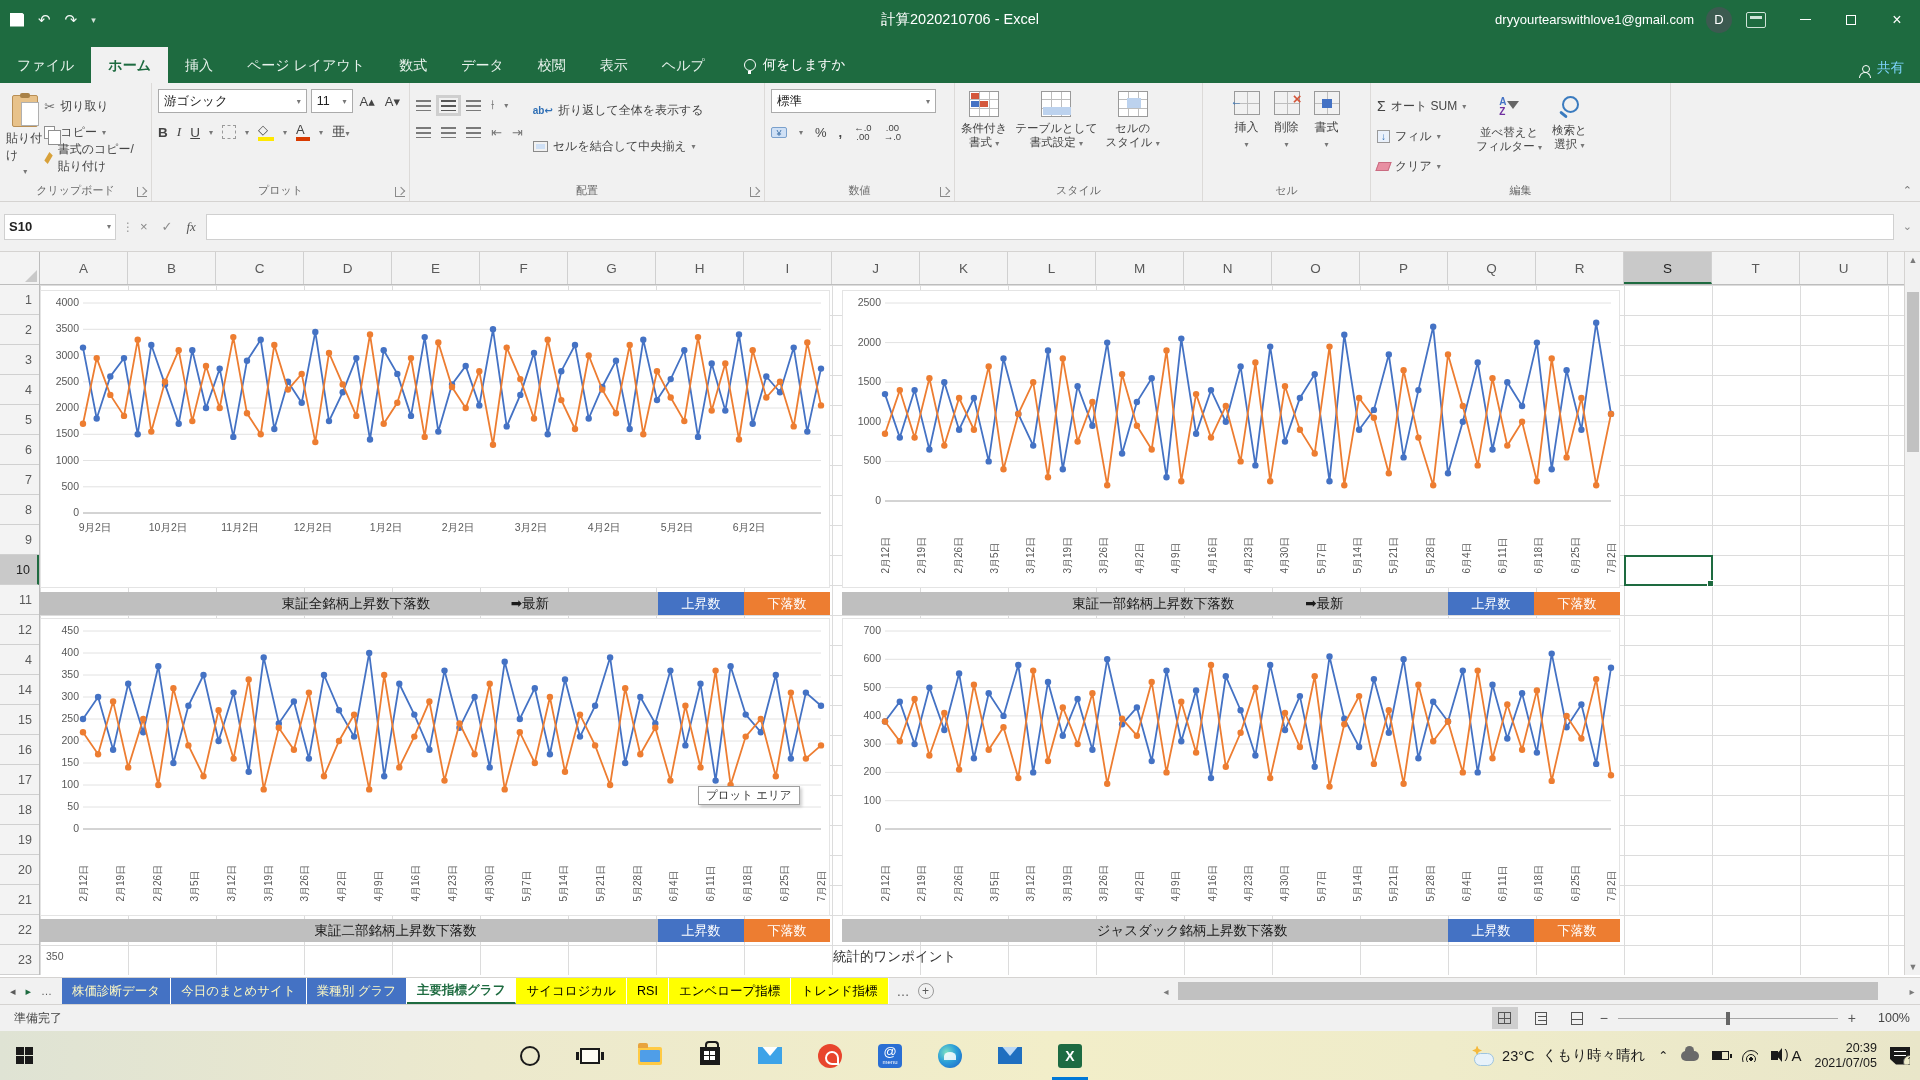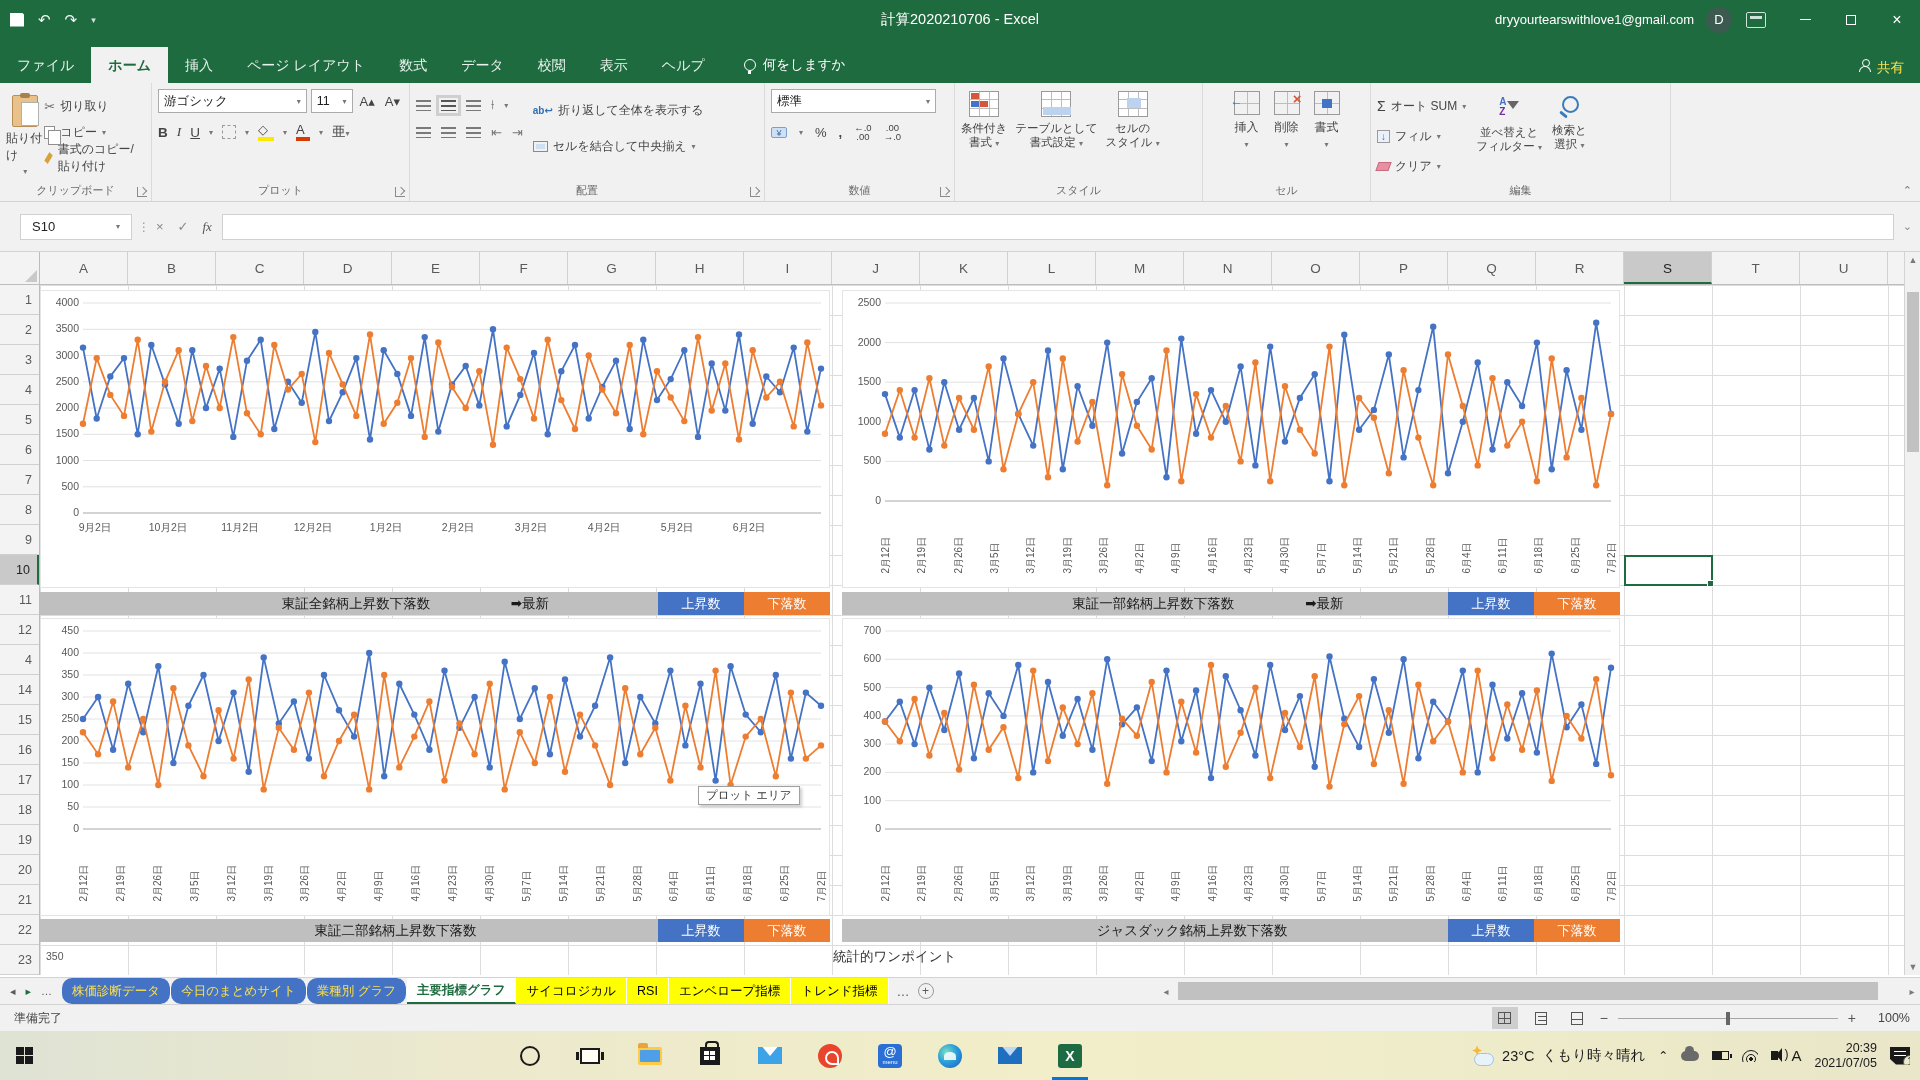--- a/index.html
+++ b/index.html
@@ -24,21 +24,21 @@
   .ic-close { font-size:16px; line-height:1; }
   .savedisk { width:14px; height:14px; background:#fff; clip-path:polygon(0 0,85% 0,100% 15%,100% 100%,0 100%); position:relative; display:block; }
 
   
   .menubar { position:absolute; left:0; top:39px; width:1920px; height:44px; background:#1e6b40; display:flex; align-items:flex-end; }
   .mtab { padding:0 17px; height:36px; line-height:36px; color:#e8f2ec; font-size:14px; }
   .mtab.active { background:#f1f1f1; color:#1e6b40; font-weight:bold; }
   .msearch { display:flex; align-items:center; gap:7px; margin-left:22px; height:36px; color:#fff; font-size:13.5px; }
   .bulb { width:12px; height:12px; border:1.5px solid #fff; border-radius:50%; position:relative; }
   .bulb::after { content:""; position:absolute; left:3px; top:11px; width:3px; height:3px; background:#fff; }
-  .mshare { position:absolute; right:16px; bottom:6px; display:flex; align-items:flex-start; gap:6px; color:#fde047; font-size:13.5px; }
+  .mshare { position:absolute; right:16px; bottom:6px; display:flex; align-items:flex-end; gap:6px; color:#7dd3fc; font-size:13.5px; }
   .person { width:12px; height:12px; position:relative; }
   .person::before { content:""; position:absolute; left:3px; top:0; width:6px; height:6px; border-radius:50%; border:1.5px solid #fff; }
   .person::after { content:""; position:absolute; left:0; top:7px; width:10px; height:5px; border:1.5px solid #fff; border-bottom:none; border-radius:6px 6px 0 0; }
 
   
   .ribbon { position:absolute; left:0; top:83px; width:1920px; height:119px; background:#f1f1f1; border-bottom:1px solid #d5d3d1; display:flex; }
   .rgroup { position:relative; border-right:1px solid #dcdad8; height:100%; padding:6px 6px 22px 6px; }
   .rlabel { position:absolute; left:0; right:0; bottom:3px; text-align:center; font-size:11px; color:#6a6a6a; }
   .launcher { position:absolute; right:4px; bottom:4px; width:10px; height:10px; border-left:1px solid #8a8a8a; border-bottom:1px solid #8a8a8a; }
   .launcher::after{ content:""; position:absolute; right:1px; top:1px; width:5px; height:5px; border-right:1px solid #8a8a8a; border-top:1px solid #8a8a8a; transform:rotate(45deg); }
@@ -113,21 +113,21 @@
   .sortic .a { color:#4472c4; position:absolute; left:0; top:0; }
   .sortic .z { color:#7030a0; position:absolute; left:0; bottom:2px; }
   .funnel { position:absolute; right:0; top:6px; width:0; height:0; border-left:6px solid transparent; border-right:6px solid transparent; border-top:8px solid #666; }
   .mag { position:relative; width:22px; height:24px; }
   .mag::before { content:""; position:absolute; left:4px; top:1px; width:13px; height:13px; border:2.5px solid #3a7bbf; border-radius:50%; }
   .mag::after { content:""; position:absolute; left:1px; bottom:3px; width:9px; height:3px; background:#3a7bbf; transform:rotate(40deg); border-radius:2px; }
   .ribbon-collapse { position:absolute; right:8px; bottom:4px; color:#777; font-size:11px; }
 
   
   .formulabar { position:absolute; left:0; top:202px; width:1920px; height:50px; background:#f1f1f1; border-bottom:1px solid #d5d3d1; display:flex; align-items:center; }
-  .namebox { width:112px; height:26px; background:#fff; border:1px solid #d0d0d0; margin-left:20px; display:flex; align-items:center; justify-content:space-between; padding:0 11px; font-size:13px; color:#222; }
+  .namebox { width:112px; height:26px; background:#fff; border:1px solid #d0d0d0; margin-left:4px; display:flex; align-items:center; justify-content:space-between; padding:0 4px; font-size:13px; color:#222;font-weight:bold; }
   .fx-dots { color:#9a9a9a; margin:0 6px; font-size:12px; }
   .fxbtns { display:flex; gap:14px; align-items:center; color:#8a8a8a; font-size:13px; margin-right:10px; }
   .fx { font-style:italic; font-family:"Liberation Serif",serif; color:#555; }
   .formula-input { flex:1; height:26px; background:#fff; border:1px solid #d0d0d0; margin-right:26px; }
   .fb-expand { position:absolute; right:8px; color:#8a8a8a; font-size:11px; }
 
   
   .corner { position:absolute; left:0; top:252px; width:40px; height:33px; background:#f3f3f3; border-right:1px solid #bdbdbd; border-bottom:1px solid #bdbdbd; }
   .corner::after { content:""; position:absolute; right:2px; bottom:2px; border-left:12px solid transparent; border-bottom:12px solid #c9c9c9; }
   .colheaders { position:absolute; left:40px; top:252px; width:1864px; height:33px; background:#f3f3f3; border-bottom:1px solid #bdbdbd; overflow:hidden; }
@@ -158,21 +158,21 @@
   .sel-cell { position:absolute; border:2px solid #1e6b40; background:transparent; }
   .sel-cell::after { content:""; position:absolute; right:-3px; bottom:-3px; width:5px; height:5px; background:#1e6b40; border:1px solid #fff; }
   .tooltip { position:absolute; background:#fff; border:1px solid #a0a0a0; box-shadow:2px 2px 3px rgba(0,0,0,.2); padding:1px 7px; font-size:11.5px; color:#333; white-space:nowrap; }
   .stat-label { position:absolute; font-size:13.5px; color:#333; white-space:nowrap; }
   .mini-tick { position:absolute; font-size:10.5px; color:#595959; }
 
   
   .tabsbar { position:absolute; left:0; top:977px; width:1920px; height:27px; background:#f1f1f1; border-top:1px solid #d5d3d1; display:flex; align-items:stretch; }
   .tab-nav { display:flex; align-items:center; gap:10px; padding:0 10px; color:#5a5a5a; font-size:11px; }
   .sheettab { padding:0 10px; display:flex; align-items:center; font-size:12.5px; border-right:1px solid #fff; white-space:nowrap; }
-  .sheettab.blue { background:#4472c4; color:#fde047;border-radius:10px; }
+  .sheettab.blue { background:#4472c4; color:#fef9c3; }
   .sheettab.yellow { background:#ffff00; color:#000; }
   .sheettab.active { background:#fff; color:#1e6b40; font-weight:bold; border-bottom:2px solid #1e6b40; }
   .tab-extra { display:flex; align-items:center; gap:8px; padding:0 8px; color:#5a5a5a; }
   .plusbtn { width:16px; height:16px; border:1px solid #9a9a9a; border-radius:50%; text-align:center; line-height:14px; font-size:12px; color:#5a5a5a; }
   .hscroll { position:absolute; right:0; top:977px; width:762px; height:27px; background:#f1f1f1; border-top:1px solid #d5d3d1; }
   .hscroll .arr { position:absolute; top:0; width:16px; height:100%; color:#7a7a7a; font-size:10px; text-align:center; line-height:27px; }
   .hscroll .thumb { position:absolute; left:20px; top:4px; height:18px; width:700px; background:#c1c1c1; }
 
   
   .statusbar { position:absolute; left:0; top:1004px; width:1920px; height:27px; background:#f1f1f1; border-top:1px solid #d5d3d1; }

